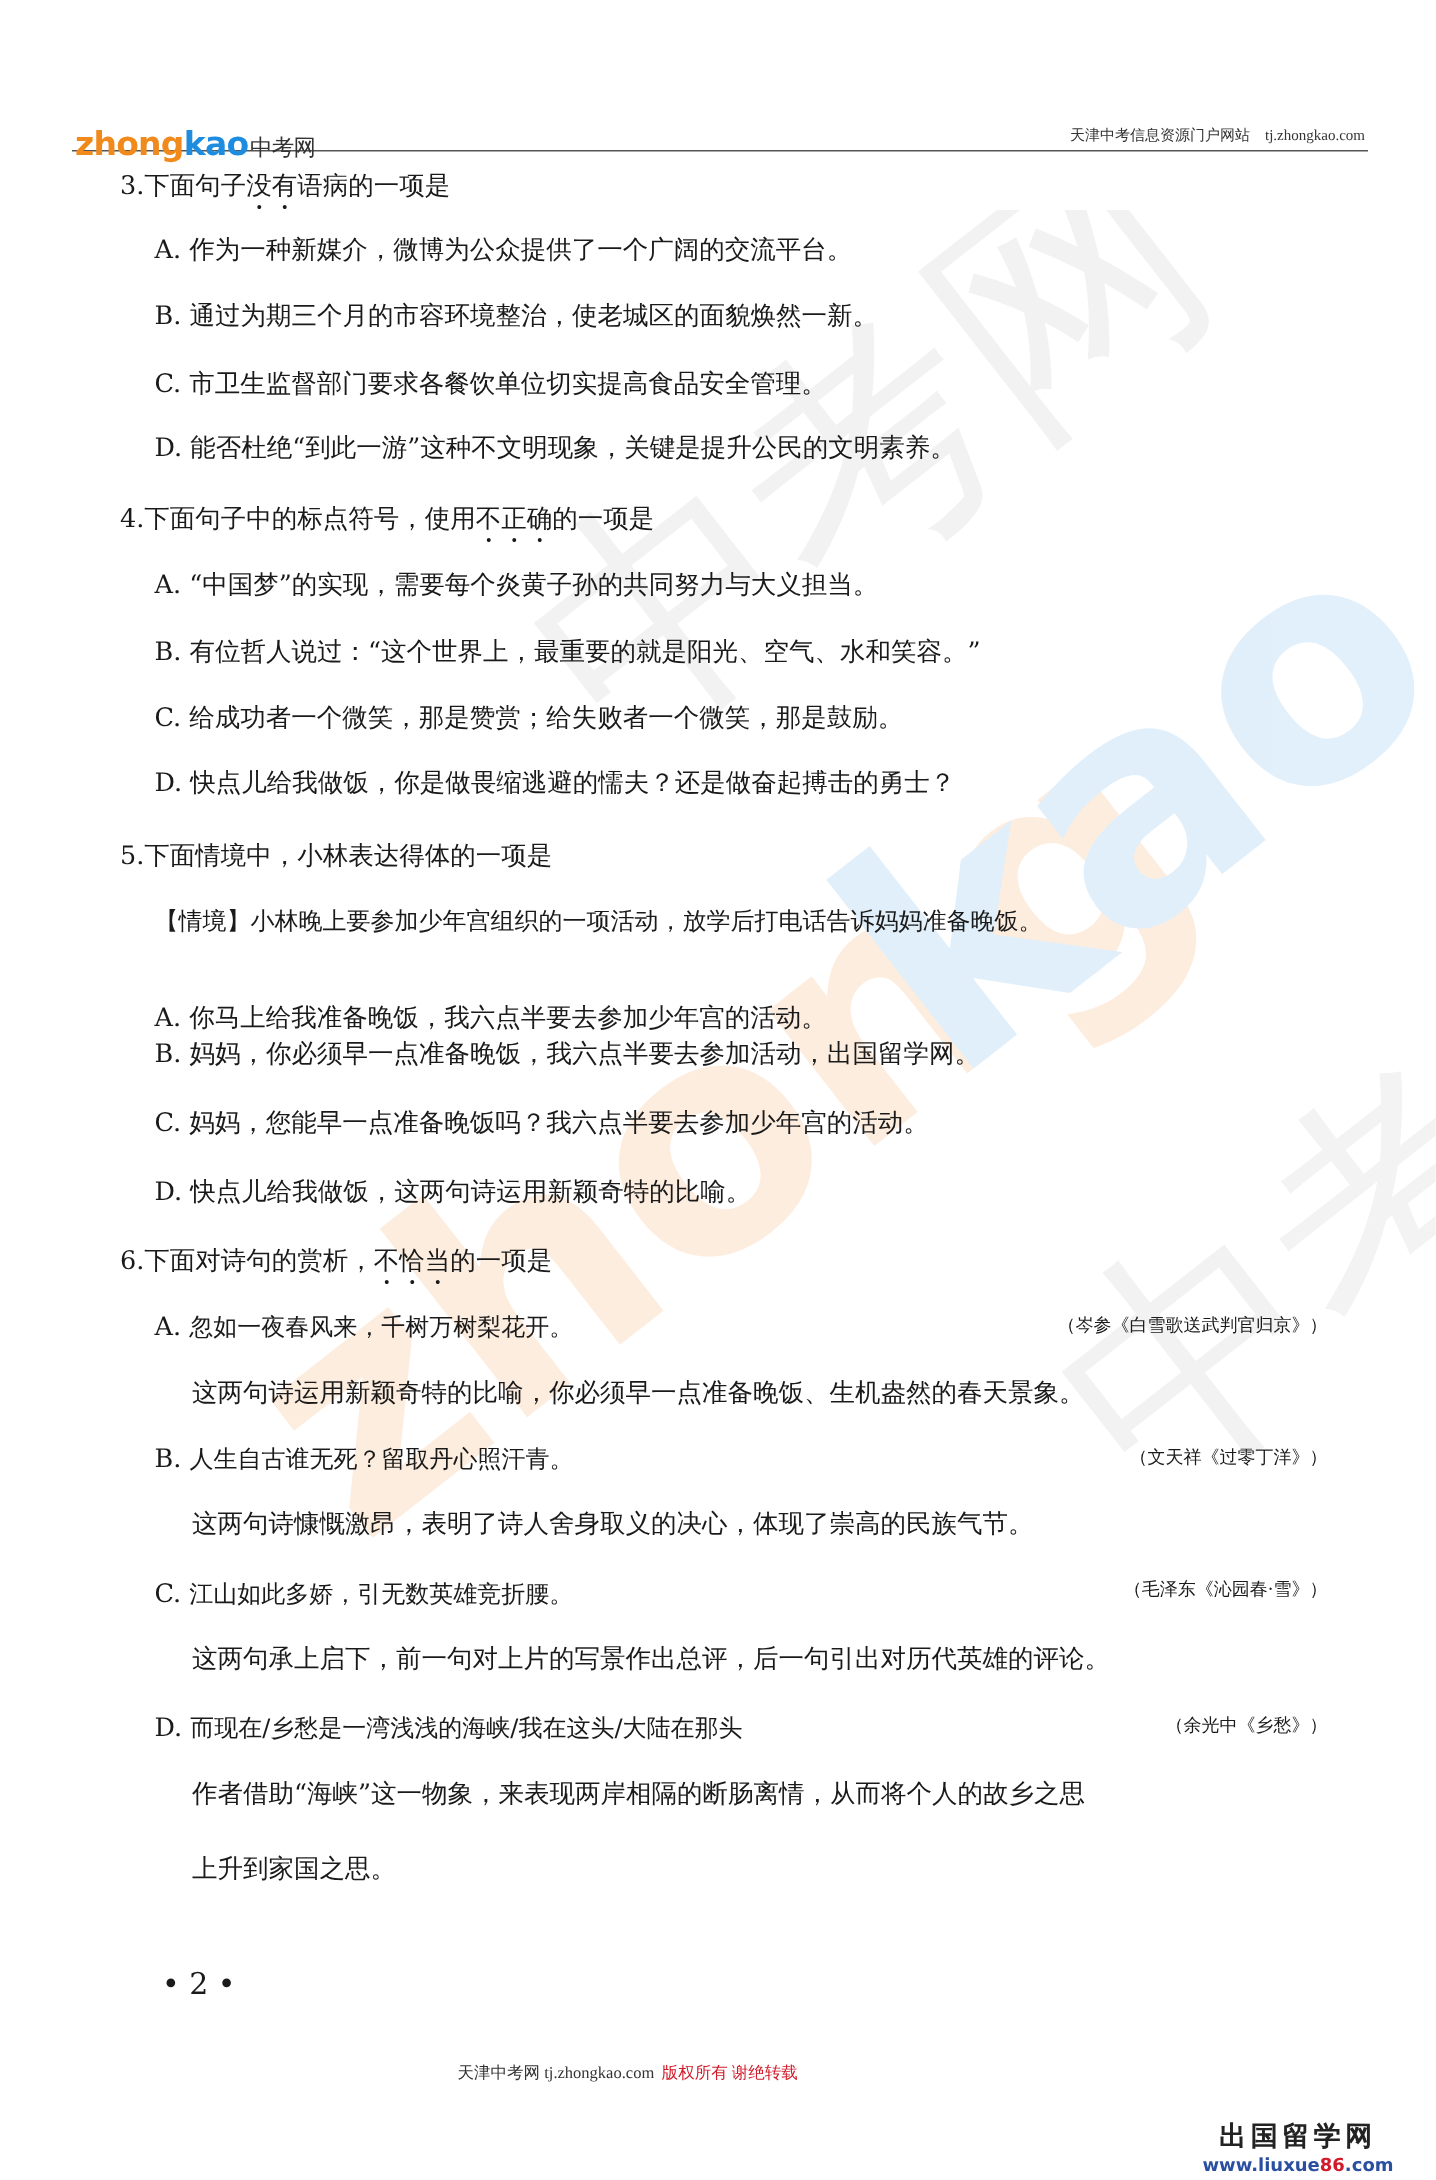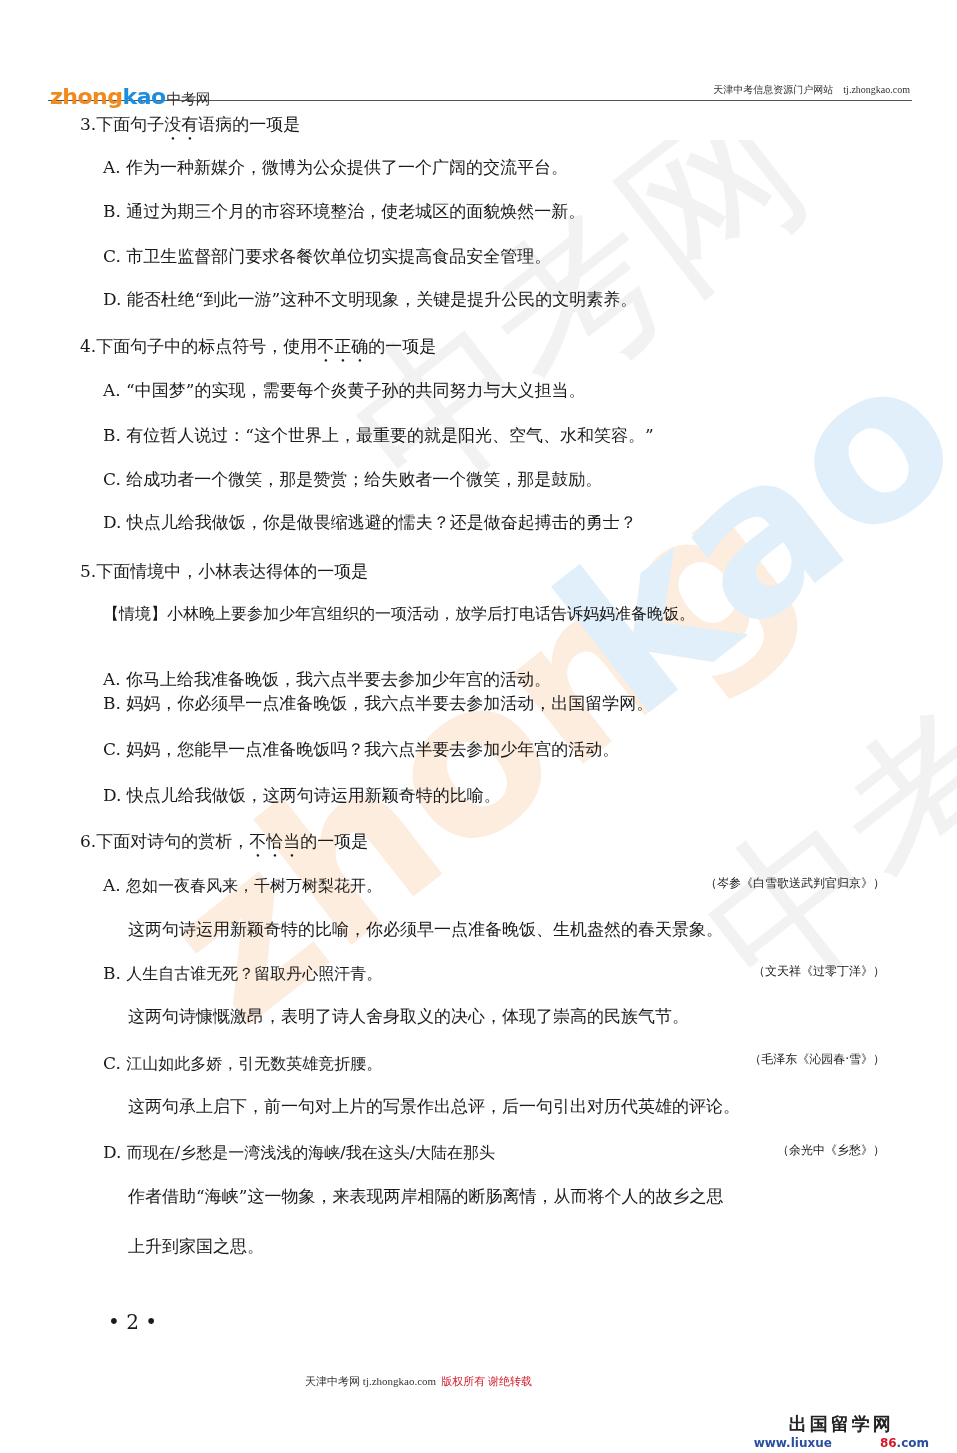--- a/index.html
+++ b/index.html
@@ -33,21 +33,21 @@
     .poem { font-family: "DejaVu Sans", sans-serif; font-size: 16px; }
     .source { position: absolute; font-size: 12px; white-space: nowrap; line-height: 22px; right: 72px; }
     .dotted { text-emphasis: dot; -webkit-text-emphasis: dot; text-emphasis-position: under; -webkit-text-emphasis-position: under; }
 
     .page-num { position: absolute; left: 108px; top: 1310px; font-size: 20px; }
     .footer { position: absolute; left: 0; width: 837px; top: 1374px; text-align: center; font-size: 11px; color: #333; font-family: "Liberation Serif", serif; }
     .footer .red { color: #d11b2a; margin-left: 5px; }
     .corner { position: absolute; right: 28px; top: 1412px; text-align: center; font-family: "DejaVu Sans", sans-serif; }
     .corner .cn { font-size: 18px; font-weight: bold; color: #222; letter-spacing: 3px; }
     .corner .url { font-size: 12px; font-weight: bold; color: #2a4fa0; }
-    .corner .url .n { color: #d11b2a; margin-left: 48px; }
+    .corner .url .n { color: #d11b2a; }
   </style>
 </head>
 <body>
 
 <svg class="watermark" viewBox="0 0 900 1150">
   <g transform="rotate(-38 450 575)" opacity="0.13">
     <text x="20" y="640" font-family="DejaVu Sans, sans-serif" font-weight="bold" font-size="210" fill="#f07a10">zhong</text>
     <text x="520" y="640" font-family="DejaVu Sans, sans-serif" font-weight="bold" font-size="210" fill="#1e8de0">kao</text>
   </g>
   <g transform="rotate(-38 450 575)" opacity="0.07">

